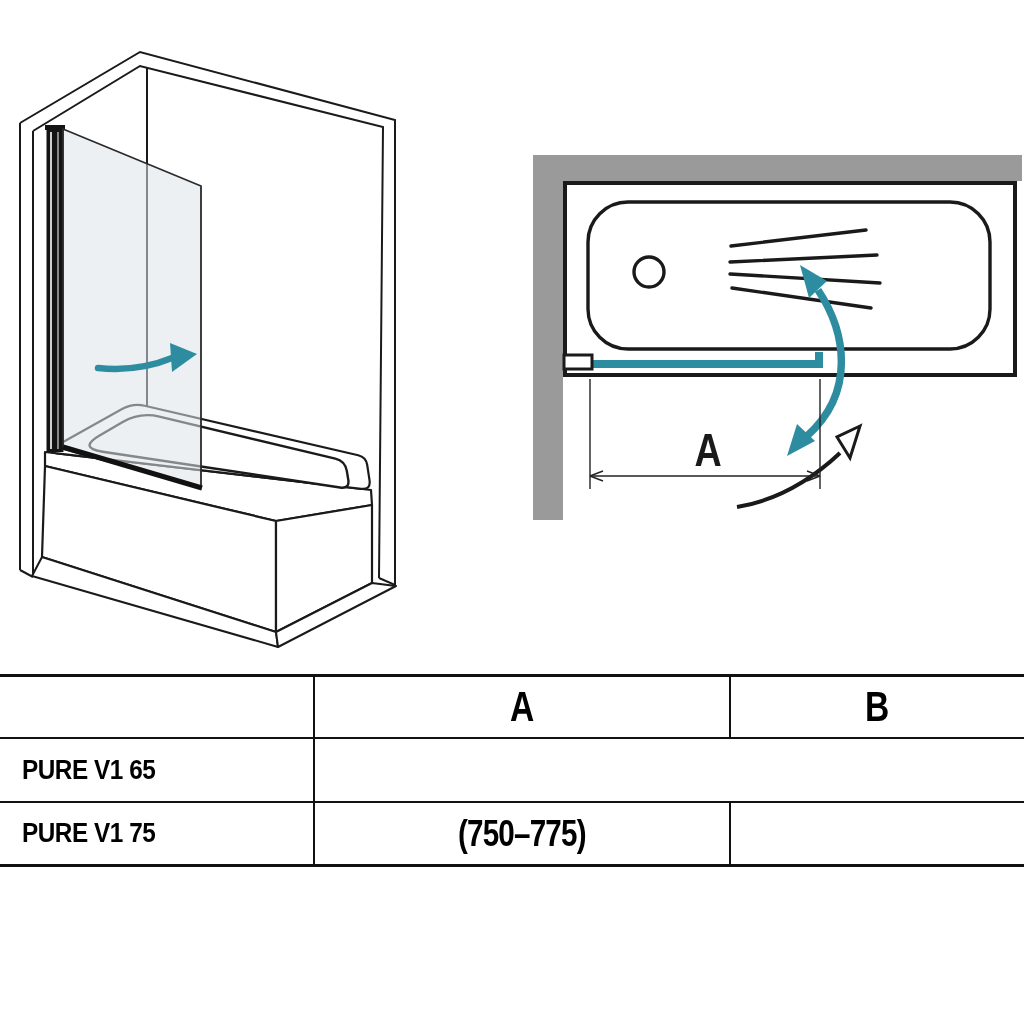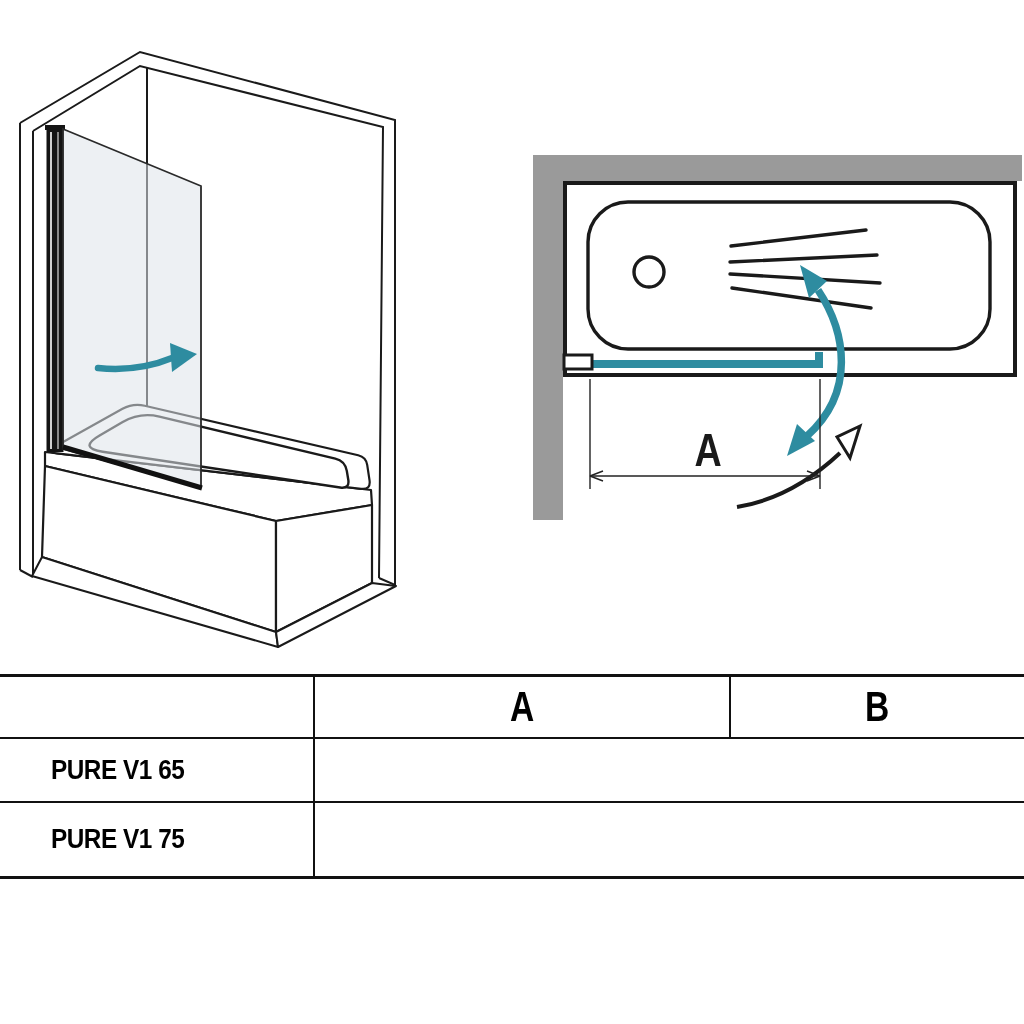--- a/index.html
+++ b/index.html
@@ -10,25 +10,25 @@
   .white-shape{fill:#ffffff;stroke:var(--ink);}
   .teal-fill{fill:var(--teal);stroke:none;}
   .teal-stroke{stroke:var(--teal);fill:none;}
   .gray-fill{fill:var(--gray);stroke:none;}
   .glass{fill:rgba(222,227,233,0.55);stroke:#2a2a2a;stroke-width:1.8;}
   .dim{stroke:#222;stroke-width:1.4;fill:none;}
   .dim-text{font-family:"Liberation Sans",sans-serif;font-weight:bold;font-size:46px;fill:var(--ink);text-anchor:middle;}
   
   #spec-table{position:absolute;left:0;top:674px;width:1024px;border-top:3px solid #111;
               border-bottom:3px solid #111;color:#000;}
-  .t-row{display:flex;height:73px;}
+  .t-row{display:flex;height:61px;}
   .t-row.mid{border-bottom:2px solid #111;height:62px;}
   .t-row.first{border-bottom:2px solid #111;height:60px;}
   .cell{display:flex;align-items:center;box-sizing:border-box;}
-  .c1{width:315px;border-right:2px solid #111;padding-left:51px;justify-content:flex-start;}
+  .c1{width:315px;border-right:2px solid #111;padding-left:22px;justify-content:flex-start;}
   .c2{width:416px;border-right:2px solid #111;justify-content:center;}
   .c3{flex:1;justify-content:center;}
   .hdr{font-weight:bold;font-size:42px;display:inline-block;transform:scaleX(.8);}
   .val{font-weight:bold;font-size:37px;display:inline-block;transform:scaleX(.8);letter-spacing:-1px;}
   .model{font-weight:bold;font-size:27px;display:inline-block;transform:scaleX(.9);transform-origin:left center;letter-spacing:-0.5px;}
 </style>
 </head>
 <body style="--teal: #2e8ca0; --gray: #9a9a9a; --ink: #1a1a1a;">
 
 <svg id="figure" width="1024" height="672" viewBox="0 0 1024 672">
@@ -133,14 +133,17 @@
   </div>
   <div class="t-row mid">
     <div class="cell c1">
       <span class="model">PURE V1 65</span>
     </div>
   </div>
   <div class="t-row">
     <div class="cell c1">
       <span class="model">PURE V1 75</span>
     </div>
+    <div class="cell c2">
+      <span class="val">(750–775)</span>
+    </div>
   </div>
 </div>
 
 </body></html>

